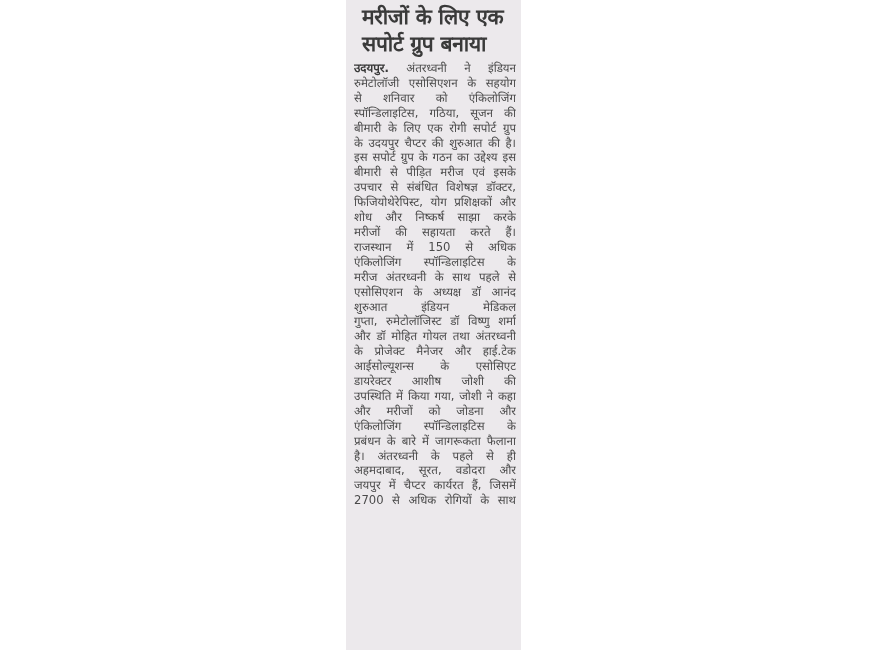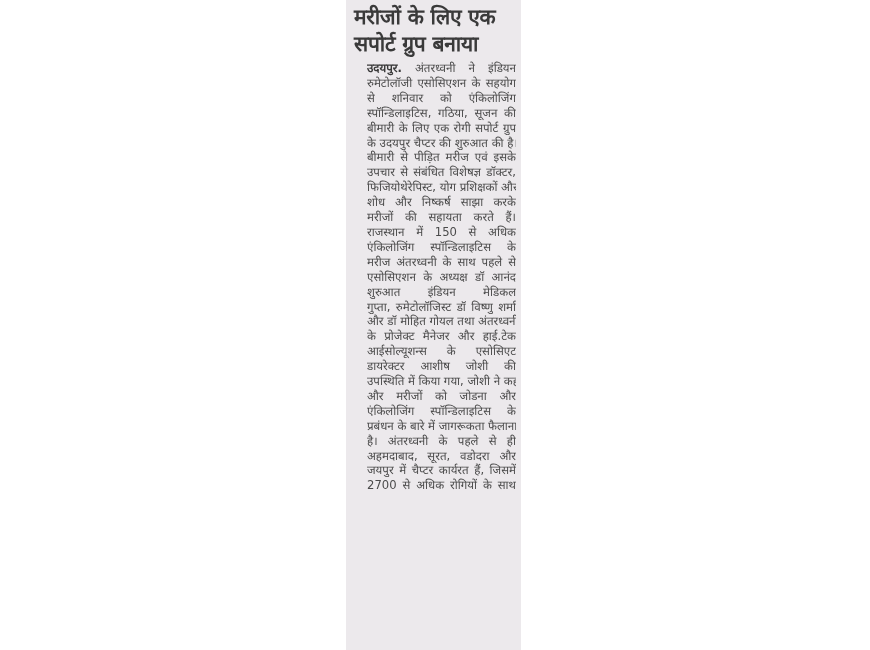--- a/index.html
+++ b/index.html
@@ -26,39 +26,38 @@
       box-sizing: border-box;
       padding: 4px 5px 0 8px;
       overflow: hidden;
     }
     .headline {
       font-family: "DejaVu Sans", sans-serif;
       font-weight: bold;
       color: #3a3a3a;
       font-size: 21px;
       line-height: 27px;
-      margin: 0 0 3px 0;
+      margin: 0 0 3px 8px;
       letter-spacing: -0.3px;
     }
     .headline span { display: block; }
     .body {
       font-family: "DejaVu Sans", sans-serif;
       color: #4a4a4a;
       font-size: 11.6px;
       line-height: 14.9px;
       text-align: justify;
       text-align-last: justify;
     }
     .body .line {
       display: block;
       white-space: nowrap;
       overflow: hidden;
       text-align: justify;
       text-align-last: justify;
-      margin-left: 13px;
     }
     .body .line.last {
       text-align-last: left;
     }
     .dateline {
       font-weight: bold;
       color: #3a3a3a;
     }
   </style>
 </head>
@@ -70,20 +69,21 @@
       <span>मरीजों के लिए एक</span>
       <span>सपोर्ट ग्रुप बनाया</span>
     </h1>
     <div class="body">
       <span class="line"><span class="dateline">उदयपुर.</span><span> अंतरध्वनी ने इंडियन</span></span>
       <span class="line">रुमेटोलॉजी एसोसिएशन के सहयोग</span>
       <span class="line">से शनिवार को एंकिलोजिंग</span>
       <span class="line">स्पॉन्डिलाइटिस, गठिया, सूजन की</span>
       <span class="line">बीमारी के लिए एक रोगी सपोर्ट ग्रुप</span>
       <span class="line">के उदयपुर चैप्टर की शुरुआत की है।</span>
+      <span class="line">इस सपोर्ट ग्रुप के गठन का उद्देश्य इस</span>
       <span class="line">बीमारी से पीड़ित मरीज एवं इसके</span>
       <span class="line">उपचार से संबंधित विशेषज्ञ डॉक्टर,</span>
       <span class="line">फिजियोथेरेपिस्ट, योग प्रशिक्षकों और</span>
       <span class="line">शोध और निष्कर्ष साझा करके</span>
       <span class="line">मरीजों की सहायता करते हैं।</span>
       <span class="line">राजस्थान में 150 से अधिक</span>
       <span class="line">एंकिलोजिंग स्पॉन्डिलाइटिस के</span>
       <span class="line">मरीज अंतरध्वनी के साथ पहले से</span>
       <span class="line">एसोसिएशन के अध्यक्ष डॉ आनंद</span>
       <span class="line">शुरुआत इंडियन मेडिकल</span>

